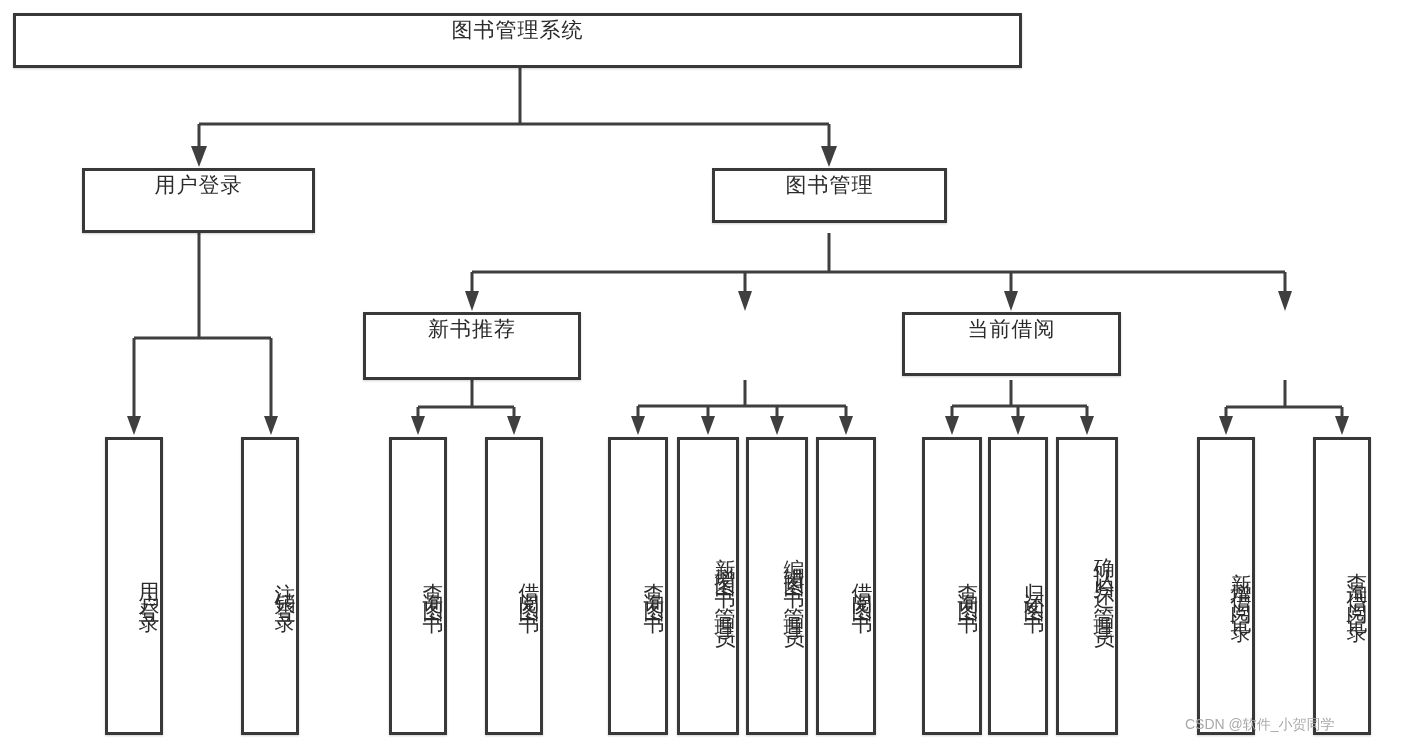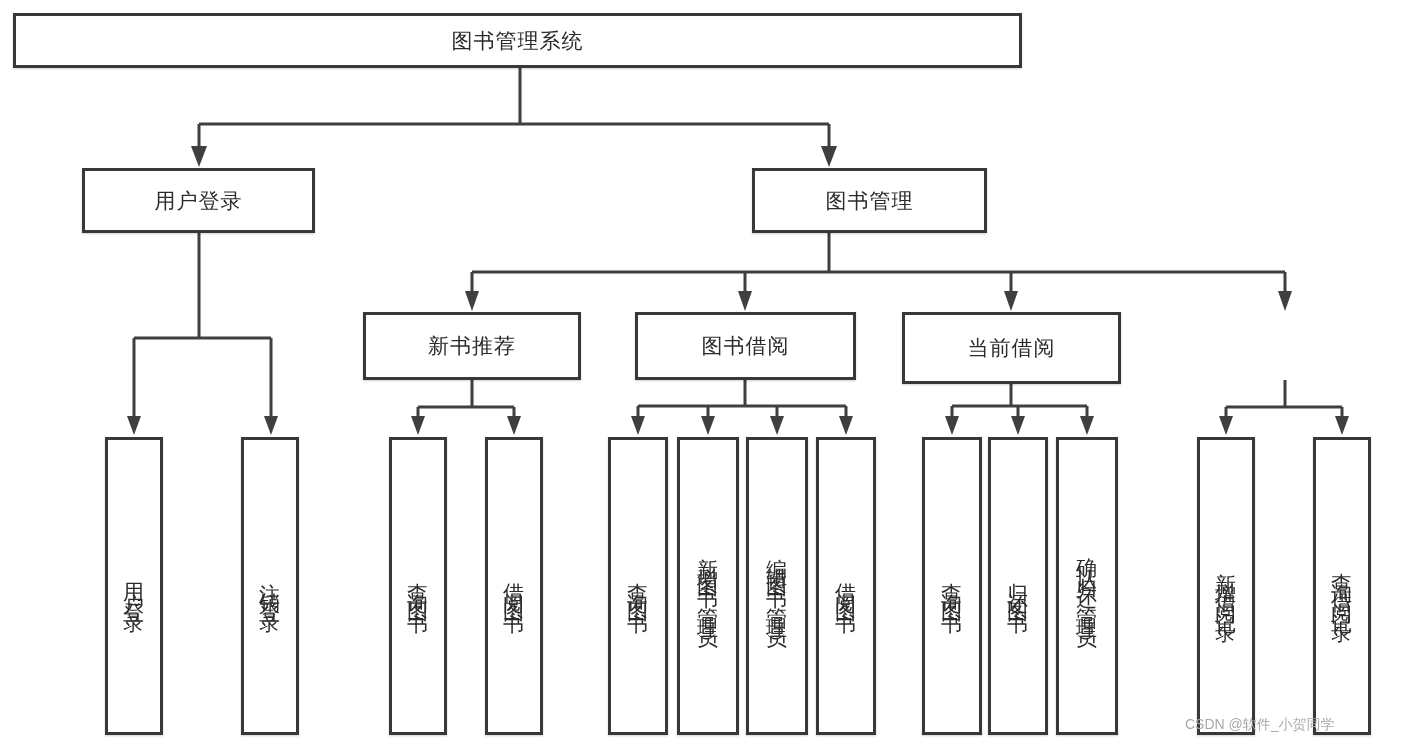--- a/index.html
+++ b/index.html
@@ -12,21 +12,21 @@
   html,body{margin:0;padding:0;background:var(--bg);}
   #canvas{
     position:relative;width:1405px;height:747px;background:var(--bg);
     font-family:"Liberation Sans", sans-serif;color:var(--text);overflow:hidden;
   }
   #wires{position:absolute;left:0;top:0;width:1405px;height:747px;pointer-events:none;}
   #wires path{stroke:var(--line);stroke-width:3;fill:none;}
   #wires polygon{fill:var(--line);stroke:none;}
   .box{
     position:absolute;background:#fff;border:3px solid var(--border);
-    box-sizing:border-box;display:flex;align-items:center;justify-content:center;
+    box-sizing:border-box;display:flex;align-items:flex-start;justify-content:center;
     box-shadow:0 1px 2px rgba(0,0,0,.18);
   }
   .box.h{font-size:21px;letter-spacing:1px;}
   .box.v{
     writing-mode:vertical-rl;text-orientation:mixed;
     font-size:21px;letter-spacing:10px;line-height:1;
   }
   .box span{white-space:nowrap;}
   #watermark{
     position:absolute;left:1185px;top:716px;width:220px;
@@ -71,31 +71,28 @@
     <polygon points="1335,416 1349,416 1342,435"></polygon>
   </svg>
 
   <div class="box h" style="left:13px;top:13px;width:1009px;height:55px">
     <span>图书管理系统</span>
   </div>
 
   <div class="box h" style="left:82px;top:168px;width:233px;height:65px">
     <span>用户登录</span>
   </div>
-  <div class="box h" style="left:752px;top:168px;width:235px;height:65px">
+  <div class="box h" style="left:712px;top:168px;width:235px;height:55px">
     <span>图书管理</span>
   </div>
 
   <div class="box h" style="left:363px;top:312px;width:218px;height:68px">
     <span>新书推荐</span>
   </div>
-  <div class="box h" style="left:635px;top:312px;width:221px;height:68px">
-    <span>图书借阅</span>
-  </div>
-  <div class="box h" style="left:902px;top:312px;width:219px;height:72px">
+  <div class="box h" style="left:902px;top:312px;width:219px;height:64px">
     <span>当前借阅</span>
   </div>
 
   <div class="box v" style="left:105px;top:437px;width:58px;height:298px">
     <span>用户登录</span>
   </div>
   <div class="box v" style="left:241px;top:437px;width:58px;height:298px">
     <span>注销登录</span>
   </div>
 

